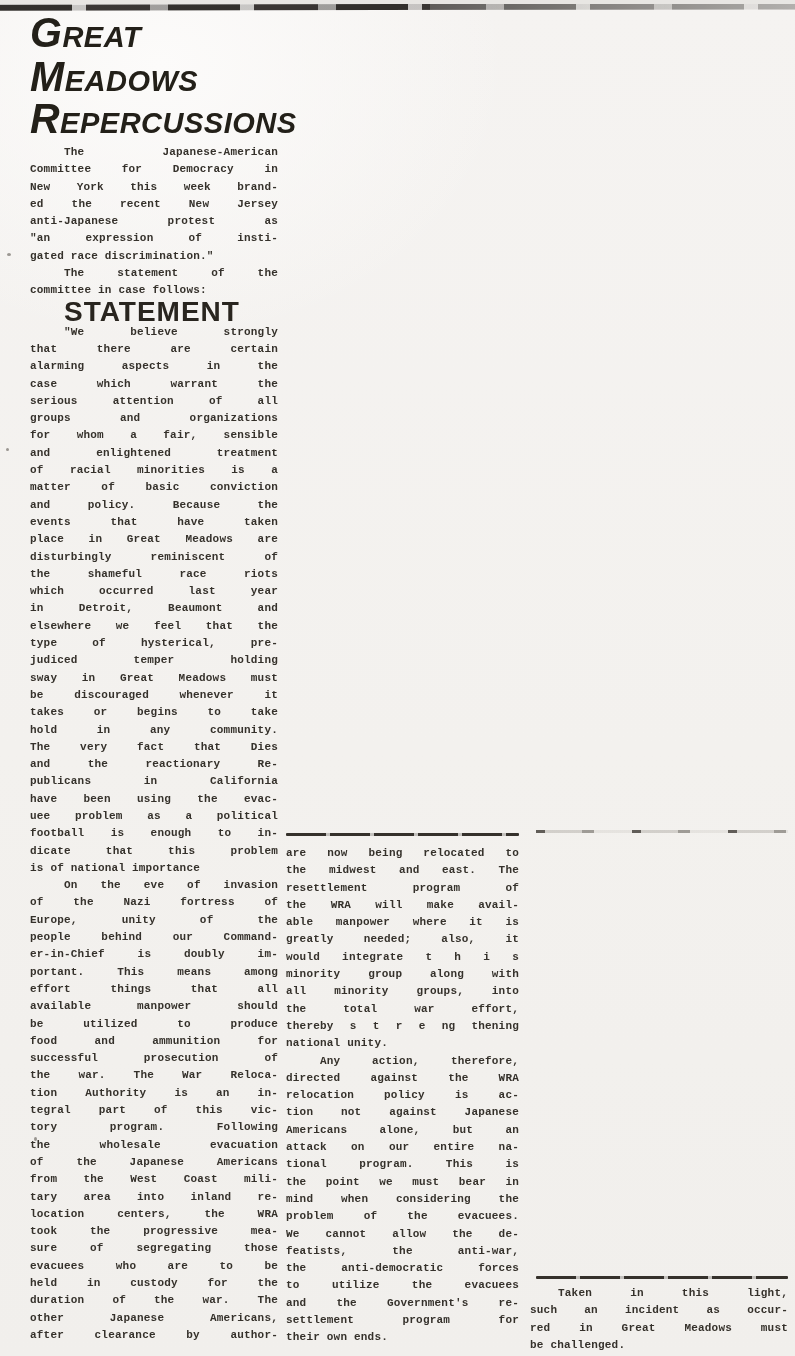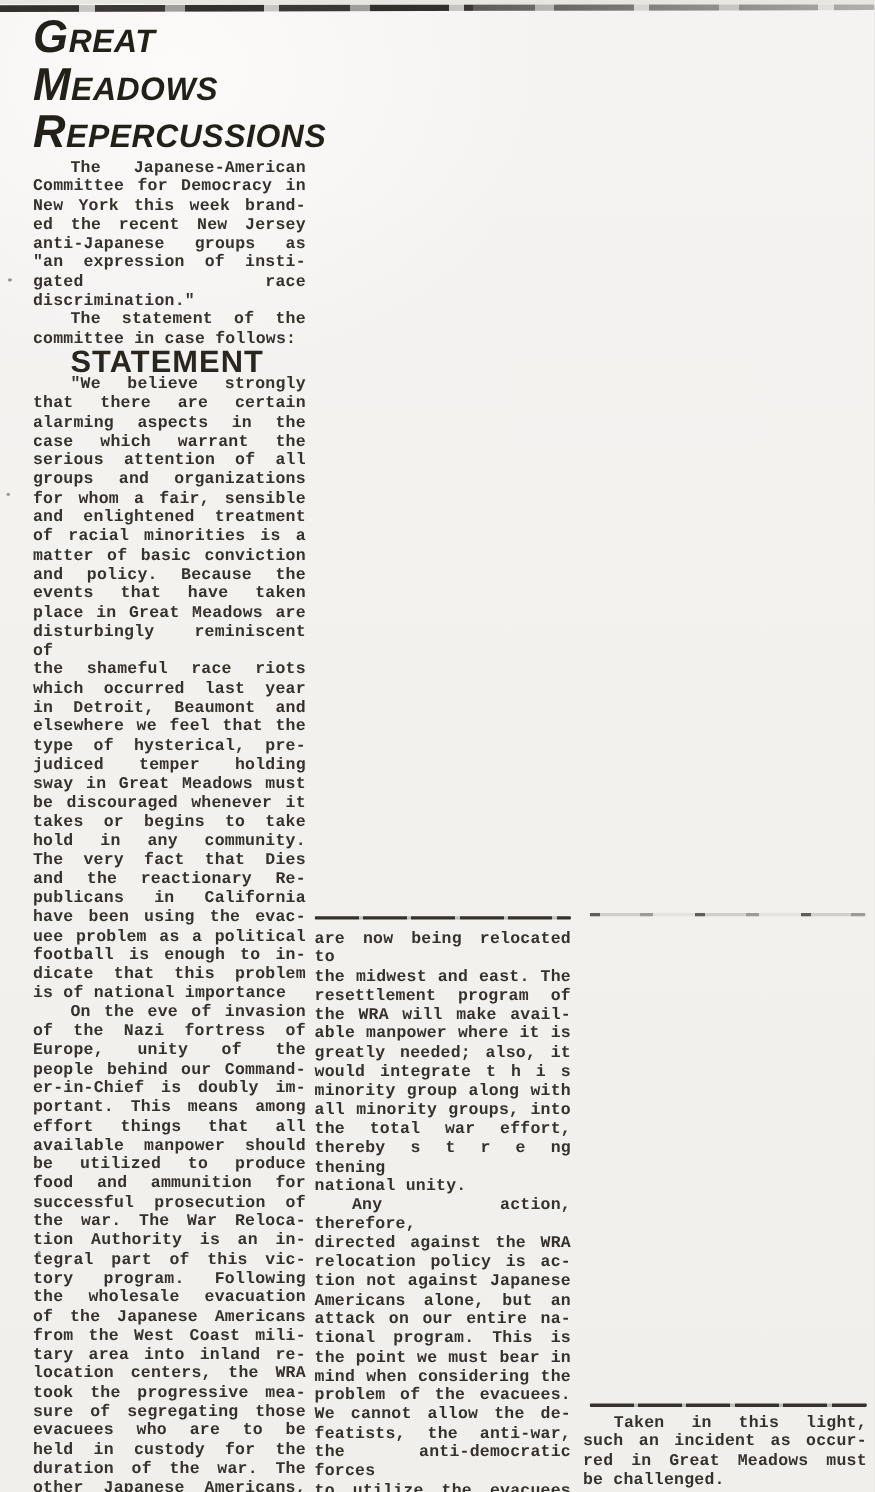--- a/index.html
+++ b/index.html
@@ -26,21 +26,21 @@
     opacity:.9;
   }
   .top-strip:after{
     content:"";position:absolute;left:430px;right:0;top:0;bottom:0;
     background:linear-gradient(90deg,rgba(243,241,238,.2),rgba(243,241,238,.65));
   }
   .col{position:absolute;color:#35312b;}
   .col-left{left:30px;top:8px;width:248px;}
   .col-mid{left:286px;top:829px;width:233px;}
   .col-right{left:530px;top:0;width:260px;height:1356px;}
-  .typew{font-size:15px;line-height:17.3px;font-weight:bold;letter-spacing:.2px;}
+  .typew{font-size:11px;line-height:17.3px;font-weight:bold;letter-spacing:.2px;}
   .line{text-align:justify;text-align-last:justify;white-space:normal;}
   .line.last{text-align-last:left;}
   .line.indent{text-indent:34px;}
   .headline{
     margin:0 0 3px 0;
     font-family:"Liberation Sans","DejaVu Sans",sans-serif;
     font-style:italic;font-weight:700;font-variant:small-caps;
     font-size:41px;line-height:43px;letter-spacing:.5px;
     color:#232019;
   }
@@ -89,21 +89,21 @@
   <section class="col col-left">
     <h1 class="headline">
       <span class="hl-line">Great Meadows</span>
       <span class="hl-line">Repercussions</span>
     </h1>
     <div class="para typew">
         <div class="line indent">The Japanese-American</div>
         <div class="line">Committee for Democracy in</div>
         <div class="line">New York this week brand-</div>
         <div class="line">ed the recent New Jersey</div>
-        <div class="line">anti-Japanese groups as</div>
+        <div class="line">anti-Japanese protest as</div>
         <div class="line">"an expression of insti-</div>
         <div class="line last">gated race discrimination."</div>
       </div>
     <div class="para typew">
         <div class="line indent">The statement of the</div>
         <div class="line last">committee in case follows:</div>
       </div>
     <h2 class="subhead statement">STATEMENT</h2>
     <div class="para typew">
         <div class="line indent">"We believe strongly</div>

